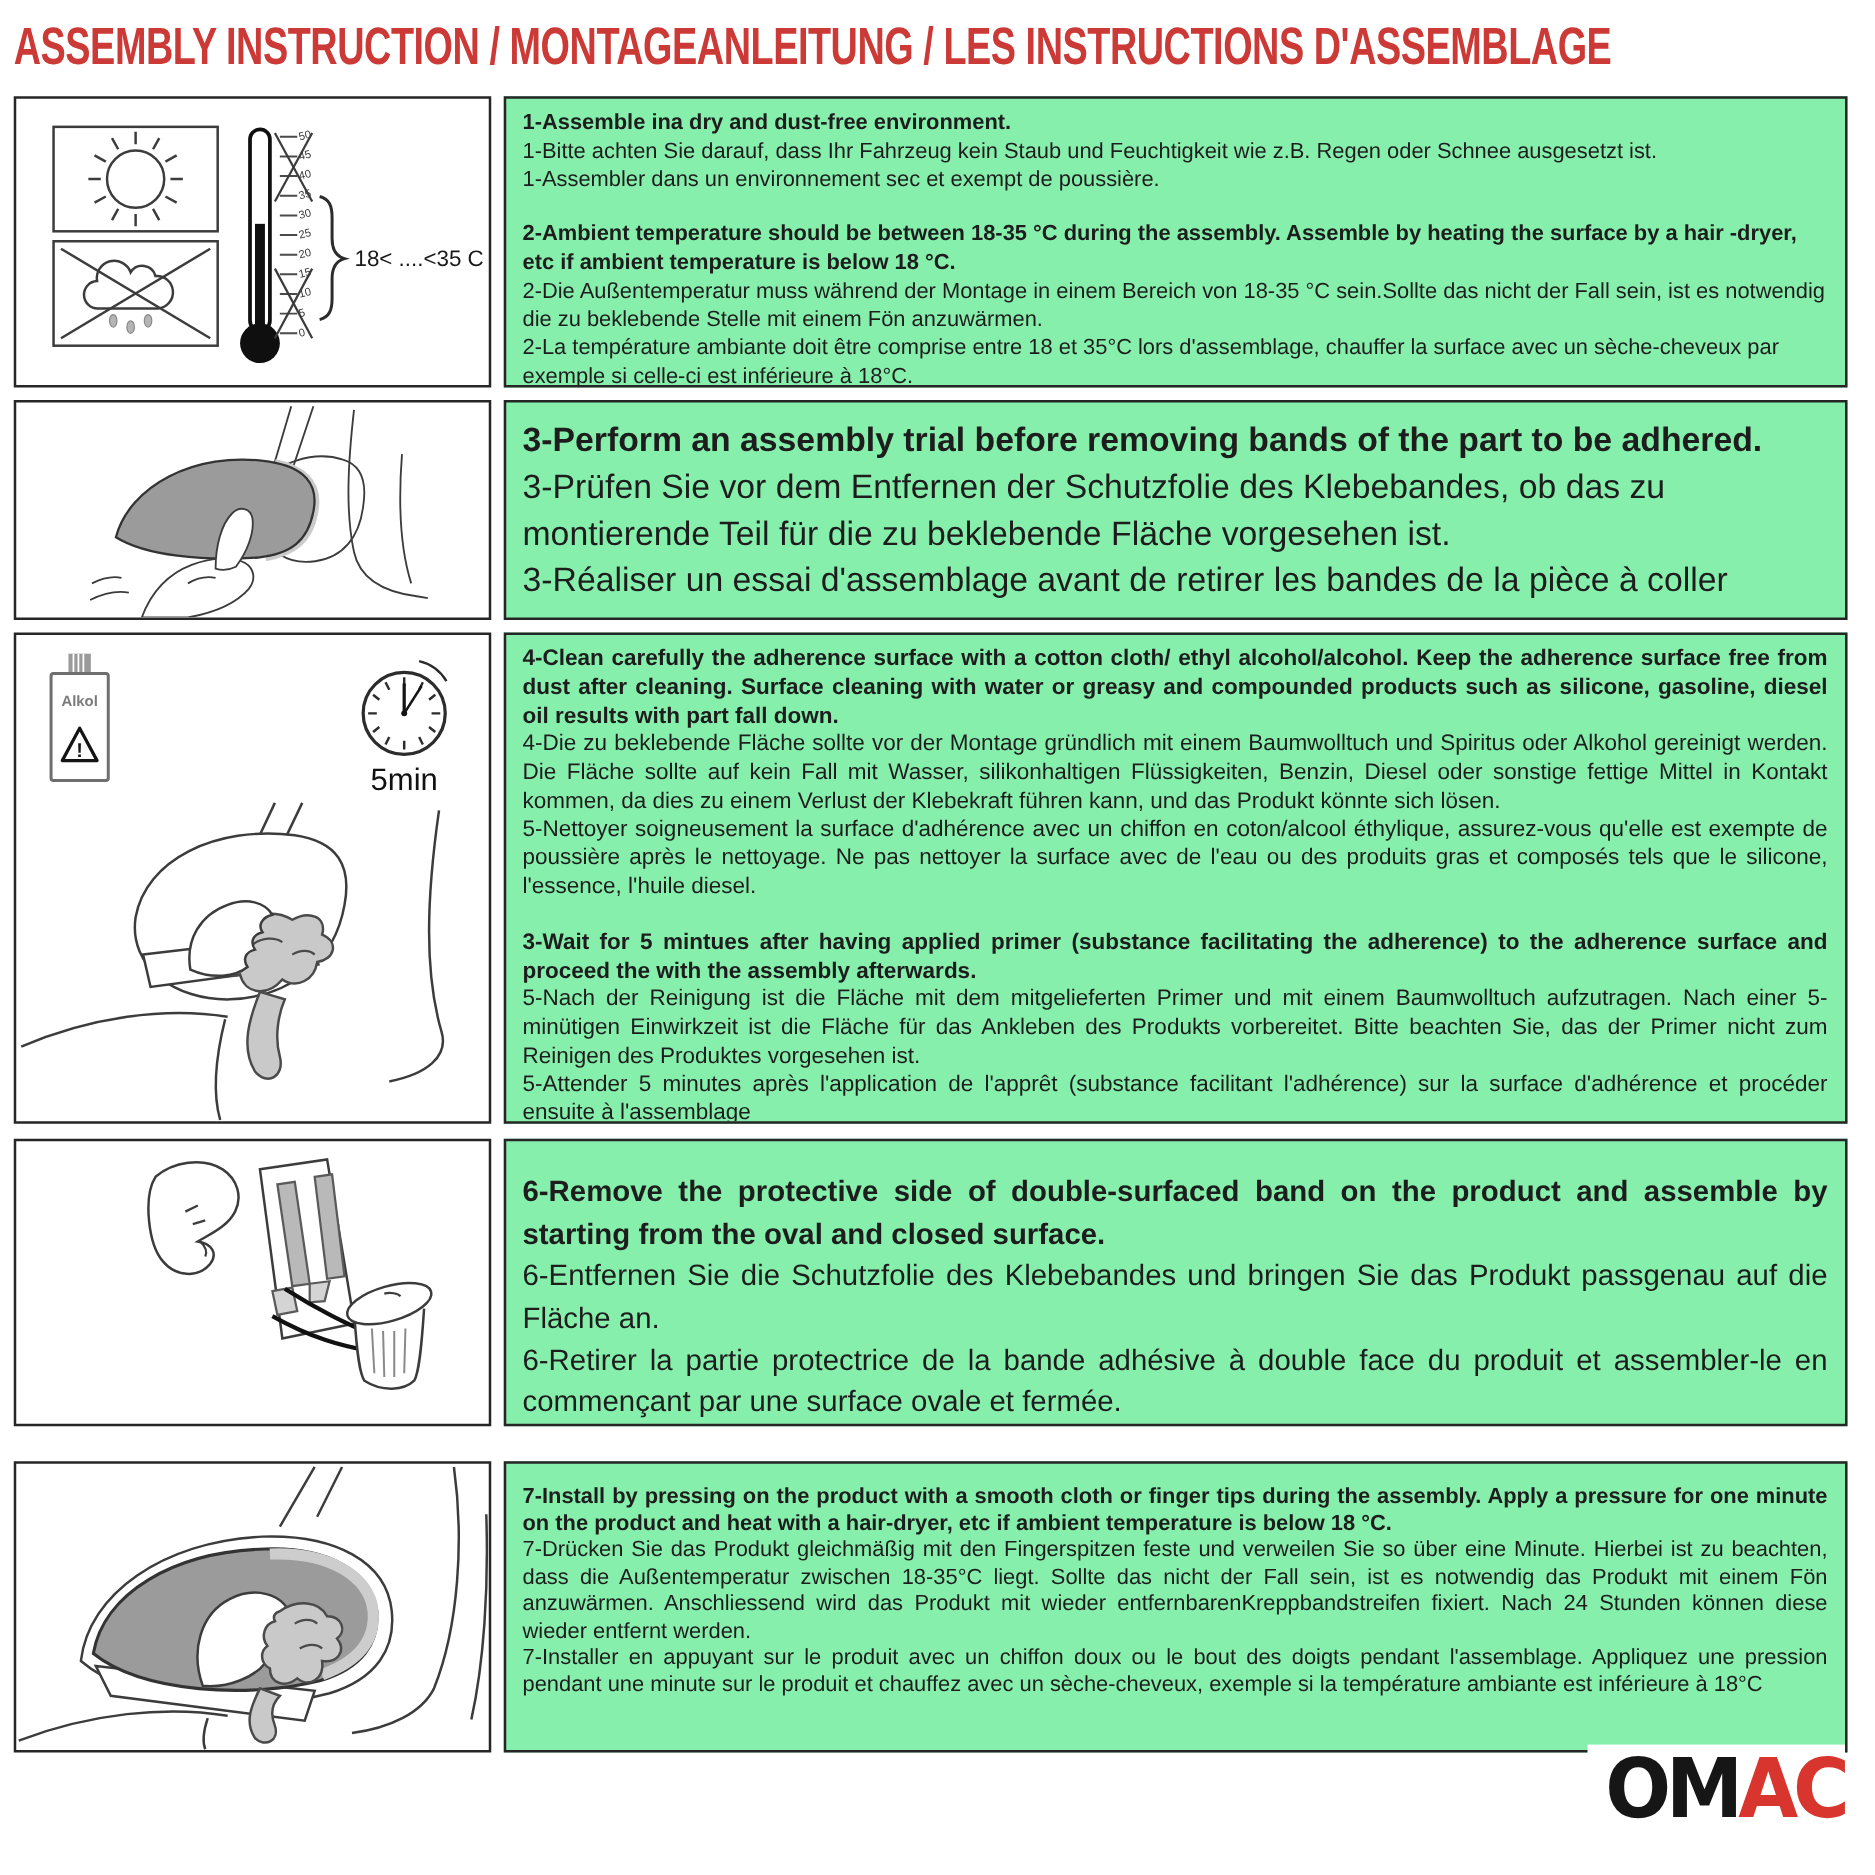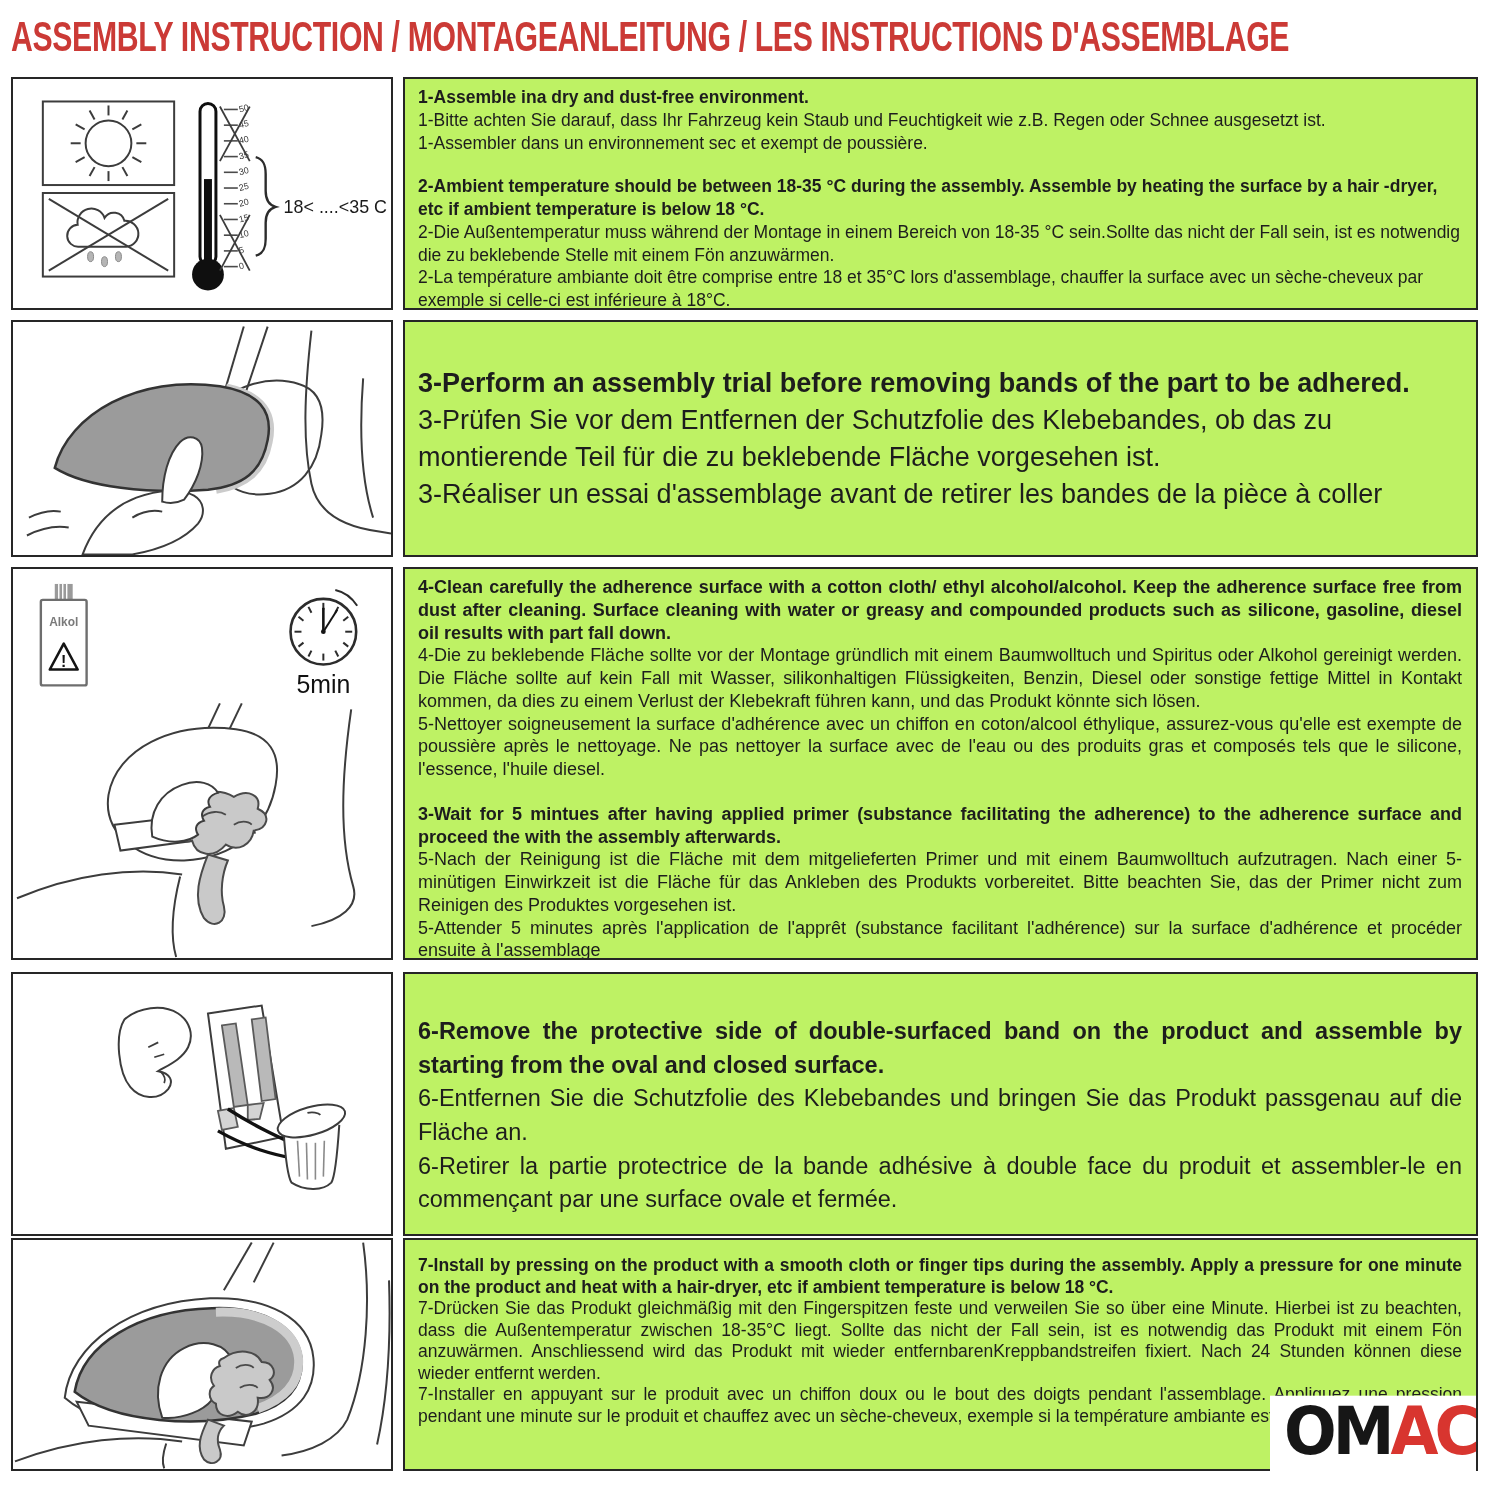--- a/index.html
+++ b/index.html
@@ -6,36 +6,36 @@
   body{font-family:"Liberation Sans",sans-serif;color:#1d1d1d;}
   .page{position:relative;width:1500px;height:1500px;box-sizing:border-box;
         padding:12px 22px 0 11px;background:#fff;overflow:hidden;}
   .title{white-space:nowrap;margin-bottom:13px;height:52px;}
   .title-inner{display:inline-block;transform:scaleX(0.72);transform-origin:0 50%;
         font-weight:bold;font-size:42px;letter-spacing:-0.5px;color:#CB3A36;line-height:50px;}
   .row{display:flex;gap:10px;margin-bottom:10px;}
   .ibox{flex:0 0 382px;width:382px;border:2px solid #262626;box-sizing:border-box;
         background:#fff;overflow:hidden;}
   .ibox svg{width:100%;height:100%;display:block;}
-  .tbox{flex:1;border:2px solid #262626;box-sizing:border-box;background:#bef264;
+  .tbox{flex:1;border:2px solid #262626;box-sizing:border-box;background:#86efac;
         padding:7px 14px 6px 13px;overflow:hidden;}
   p{margin:0;}
   .b{font-weight:bold;}
   .r1 p{font-size:17.5px;line-height:1.31;}
   .r1 .gap{margin-top:20px;}
   .r2{display:flex;flex-direction:column;justify-content:center;}
   .r2 p{font-size:27px;line-height:1.38;}
   .r3 p{font-size:18px;line-height:1.265;text-align:justify;}
   .r3 .gap{margin-top:22px;}
   .r4{display:flex;flex-direction:column;justify-content:center;padding-top:30px;}
   .r4 p{font-size:23.5px;line-height:1.43;text-align:justify;}
   .r5{padding-top:15px;}
   .r5 p{font-size:17.5px;line-height:1.23;text-align:justify;}
-  .h233{height:233px;} .h237{height:237px;} .h393{height:393px;margin-bottom:12px;}
-  .h230{height:264px;margin-bottom:2px;} .h233b{height:233px;margin-bottom:0;border-radius:32px;}
+  .h233{height:233px;} .h237{height:176px;} .h393{height:393px;margin-bottom:12px;}
+  .h230{height:230px;margin-bottom:28px;} .h233b{height:233px;margin-bottom:0;border-radius:32px;}
   .logo{position:absolute;top:1400px;right:24px;background:#fff;padding:2px 0 6px 14px;
         font-family:"DejaVu Sans",sans-serif;font-weight:bold;font-size:62px;
         letter-spacing:-4px;line-height:64px;transform:scaleY(1.06);transform-origin:100% 100%;}
   .logo .lb{color:#161616;} .logo .lr{color:#D8352F;}
   svg text{font-family:"Liberation Sans",sans-serif;}
 </style>
 </head>
 <body>
 
 <div class="page">

